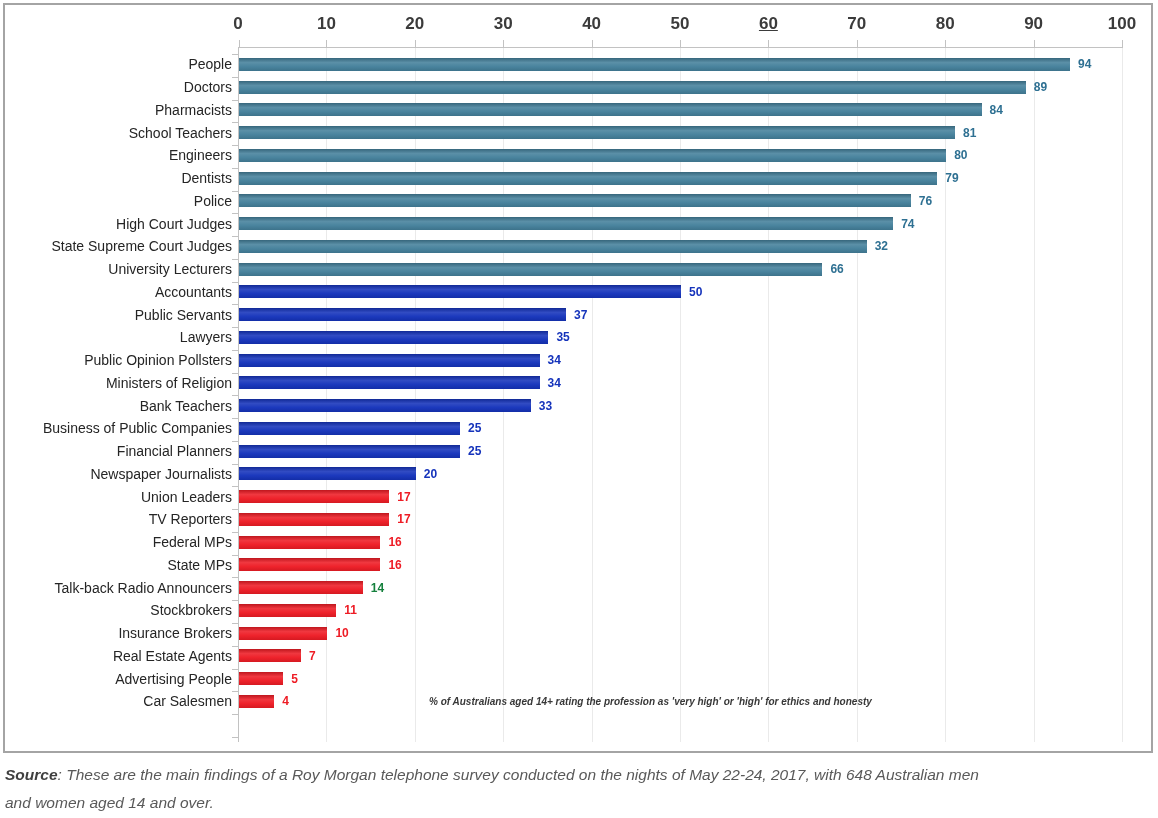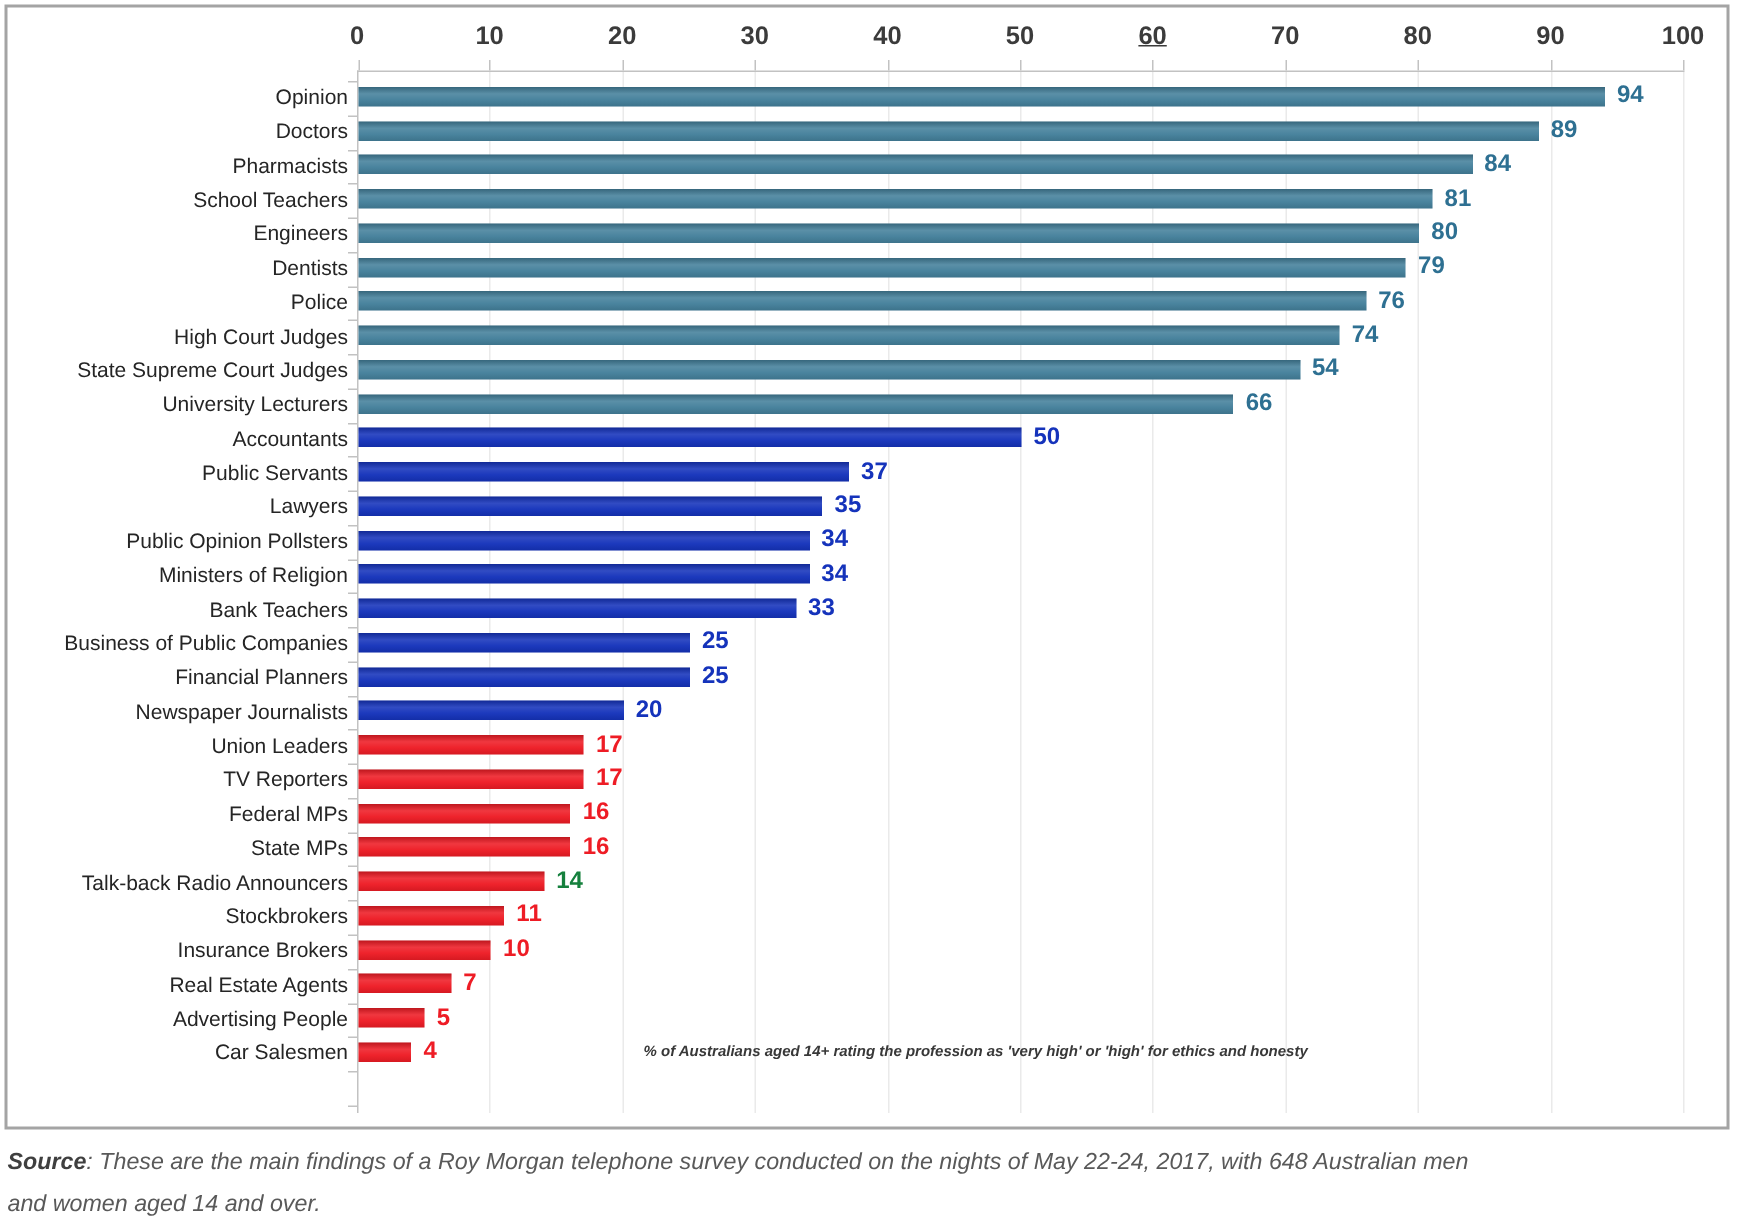--- a/index.html
+++ b/index.html
@@ -95,21 +95,21 @@
     flex: none;
     height: 13px;
     background-image: linear-gradient(180deg,
       rgba(0,0,0,0.20) 0%,
       rgba(255,255,255,0.12) 35%,
       rgba(255,255,255,0.03) 65%,
       rgba(0,0,0,0.10) 100%);
   }
   .value-label {
     margin-left: 8px;
-    font-size: 16px;
+    font-size: 12px;
     font-weight: bold;
     white-space: nowrap;
   }
   .annotation {
     position: absolute;
     left: 424px;
     top: 691px;
     font-size: 10px;
     font-style: italic;
     font-weight: bold;
@@ -202,21 +202,21 @@
         <div class="tick-left" style="top: 575px;"></div>
         <div class="tick-left" style="top: 597.76px;"></div>
         <div class="tick-left" style="top: 620.52px;"></div>
         <div class="tick-left" style="top: 643.28px;"></div>
         <div class="tick-left" style="top: 666.04px;"></div>
         <div class="tick-left" style="top: 688.8px;"></div>
       </div>
 
     <div class="rows">
         <div class="bar-row">
-          <span class="category-label">Opinion</span>
+          <span class="category-label">People</span>
           <div class="bar" style="width: 830.96px; background-color: rgb(68, 128, 155);"></div>
           <span class="value-label" style="color: rgb(46, 112, 146);">94</span>
         </div>
         <div class="bar-row">
           <span class="category-label">Doctors</span>
           <div class="bar" style="width: 786.76px; background-color: rgb(68, 128, 155);"></div>
           <span class="value-label" style="color: rgb(46, 112, 146);">89</span>
         </div>
         <div class="bar-row">
           <span class="category-label">Pharmacists</span>
@@ -244,21 +244,21 @@
           <span class="value-label" style="color: rgb(46, 112, 146);">76</span>
         </div>
         <div class="bar-row">
           <span class="category-label">High Court Judges</span>
           <div class="bar" style="width: 654.16px; background-color: rgb(68, 128, 155);"></div>
           <span class="value-label" style="color: rgb(46, 112, 146);">74</span>
         </div>
         <div class="bar-row">
           <span class="category-label">State Supreme Court Judges</span>
           <div class="bar" style="width: 627.64px; background-color: rgb(68, 128, 155);"></div>
-          <span class="value-label" style="color: rgb(46, 112, 146);">54</span>
+          <span class="value-label" style="color: rgb(46, 112, 146);">32</span>
         </div>
         <div class="bar-row">
           <span class="category-label">University Lecturers</span>
           <div class="bar" style="width: 583.44px; background-color: rgb(68, 128, 155);"></div>
           <span class="value-label" style="color: rgb(46, 112, 146);">66</span>
         </div>
         <div class="bar-row">
           <span class="category-label">Accountants</span>
           <div class="bar" style="width: 442px; background-color: rgb(21, 51, 187);"></div>
           <span class="value-label" style="color: rgb(21, 51, 187);">50</span>

